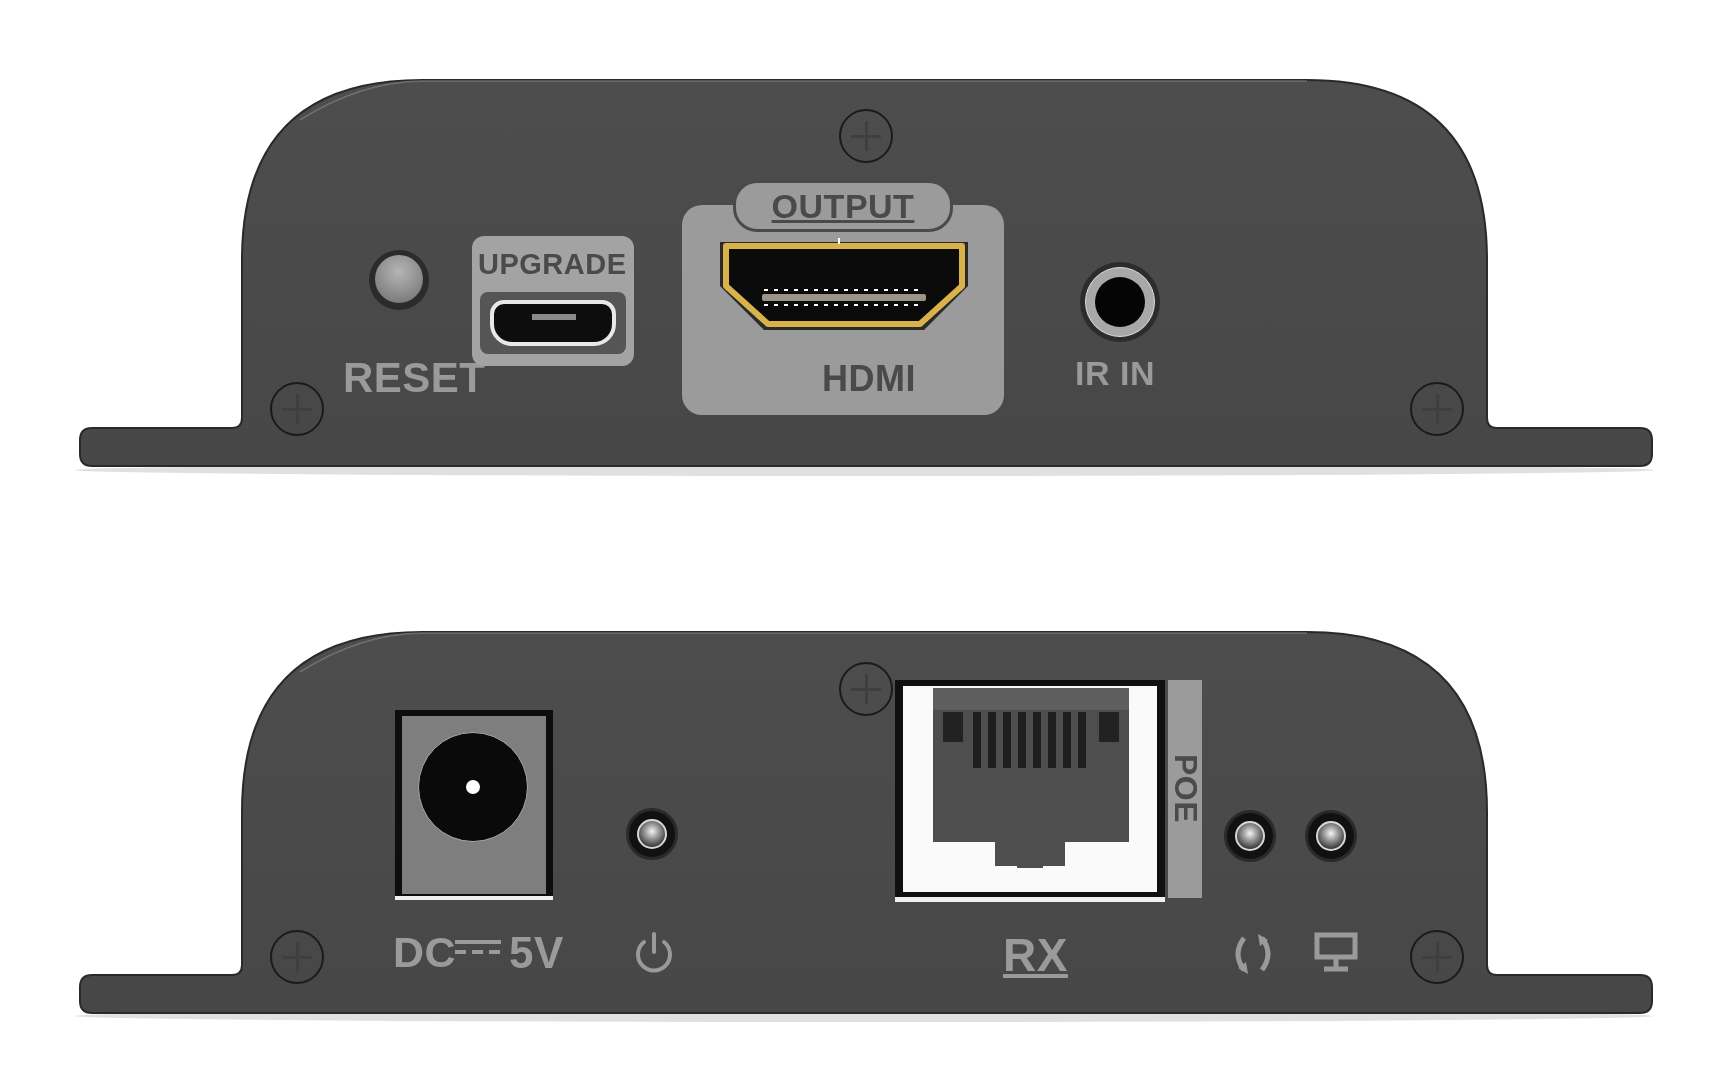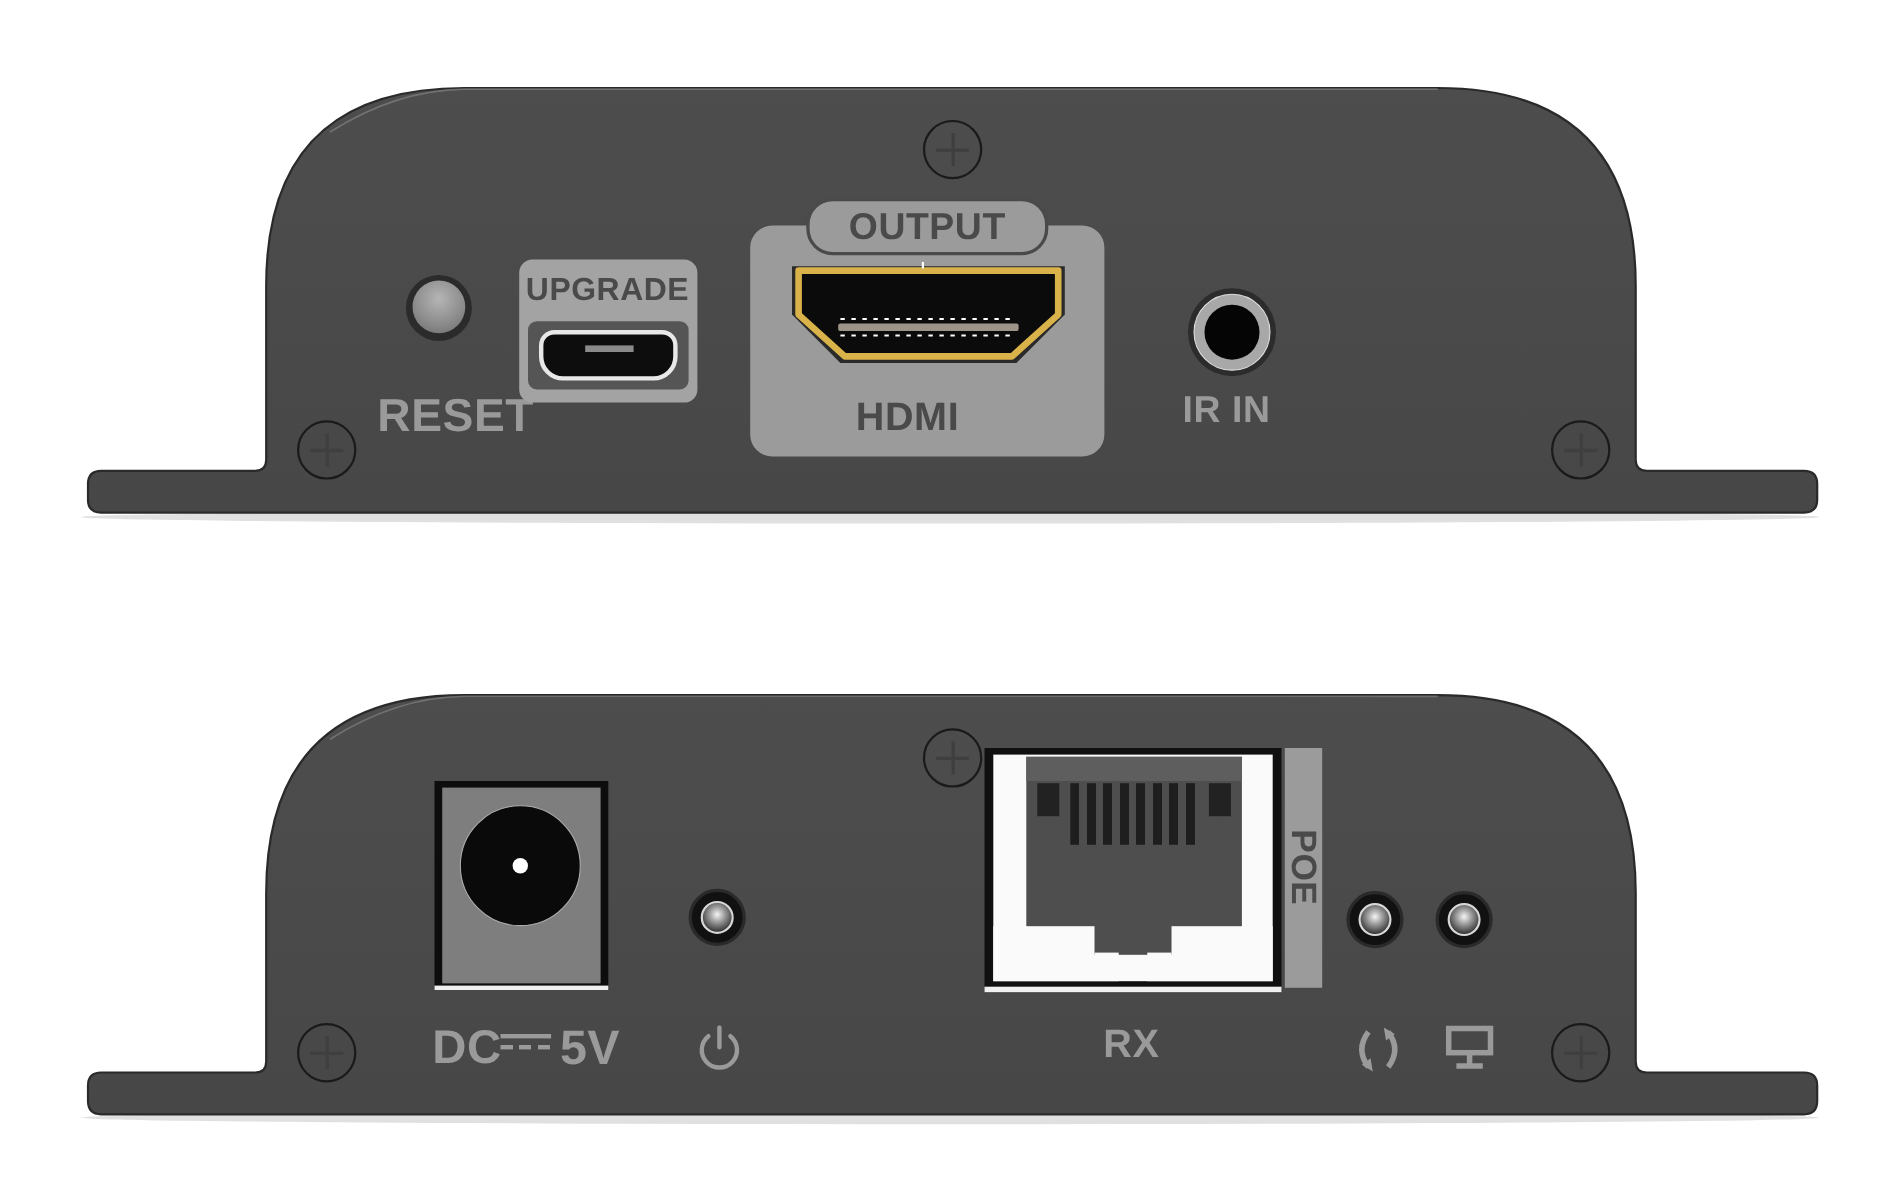--- a/index.html
+++ b/index.html
@@ -44,31 +44,31 @@
     <div class="lbl" style="left:6px;top:12px;font-size:29px;color:#4a4a4a;">UPGRADE</div>
     <div class="abs" style="left:8px;top:56px;width:146px;height:62px;background:#555;border-radius:8px;">
       <div style="position:absolute;left:10px;top:8px;width:126px;height:46px;background:#0d0d0d;border:4px solid #e8e8e8;border-radius:14px 14px 22px 22px;box-sizing:border-box;">
         <div style="position:absolute;left:38px;top:10px;width:44px;height:6px;background:#8a8a8a;"></div>
       </div>
     </div>
   </div>
 
   <div class="abs" style="left:682px;top:205px;width:322px;height:210px;background:#9b9b9b;border-radius:20px;"></div>
   <div class="abs" style="left:733px;top:180px;width:220px;height:52px;background:#9b9b9b;border-radius:24px;border:3px solid #4a4a4a;box-sizing:border-box;">
-    <div class="lbl" style="left:0;right:0;top:4px;text-align:center;font-size:34px;color:#4a4a4a;">OUTPUT</div>
+    <div class="lbl" style="left:0;right:0;top:4px;text-align:center;font-size:34px;color:#4a4a4a;text-decoration:underline;">OUTPUT</div>
   </div>
   <svg class="abs" width="260" height="110" style="left:714px;top:238px;">
     <path d="M 6 4 L 254 4 L 254 48 L 210 92 L 50 92 L 6 48 Z" fill="#2a2a2a"></path>
     <path d="M 12 8 L 248 8 L 248 48 L 206 86 L 54 86 L 12 48 Z" fill="#0b0b0b" stroke="#d9b24a" stroke-width="6" stroke-linejoin="round"></path>
     <rect x="48" y="56" width="164" height="7" rx="2" fill="#9c9488"></rect>
     <line x1="50" y1="52" x2="210" y2="52" stroke="#ffffff" stroke-width="2" stroke-dasharray="4 6"></line>
     <line x1="50" y1="67" x2="210" y2="67" stroke="#ffffff" stroke-width="2" stroke-dasharray="4 6"></line>
     <line x1="125" y1="0" x2="125" y2="6" stroke="#ffffff" stroke-width="2"></line>
   </svg>
-  <div class="lbl" style="left:682px;width:286px;top:358px;text-align:center;font-size:36px;color:#4a4a4a;">HDMI</div>
+  <div class="lbl" style="left:682px;width:286px;top:358px;text-align:center;font-size:36px;color:#4a4a4a;padding-left:44px;">HDMI</div>
 
   <div class="abs" style="left:1080px;top:262px;width:80px;height:80px;border-radius:50%;background:#2c2c2c;">
     <div style="position:absolute;left:5px;top:5px;width:70px;height:70px;border-radius:50%;background:#a8a8a8;border:1px solid #ddd;box-sizing:border-box;">
       <div style="position:absolute;left:9px;top:9px;width:50px;height:50px;border-radius:50%;background:#050505;"></div>
     </div>
   </div>
   <div class="lbl" style="left:1075px;top:354px;font-size:34px;">IR IN</div>
 </div>
 
 <div class="panel" style="top:540px;height:551px;">
@@ -118,21 +118,21 @@
       </div>
       <div style="position:absolute;left:0;top:156px;width:92px;height:50px;background:#fafafa;"></div>
       <div style="position:absolute;left:162px;top:156px;width:92px;height:50px;background:#fafafa;"></div>
       <div style="position:absolute;left:92px;top:180px;width:22px;height:26px;background:#fafafa;"></div>
       <div style="position:absolute;left:140px;top:180px;width:22px;height:26px;background:#fafafa;"></div>
     </div>
   </div>
   <div class="abs" style="left:1168px;top:140px;width:34px;height:218px;background:#9b9b9b;">
     <div class="lbl" style="left:-20px;top:90px;font-size:32px;color:#4a4a4a;transform:rotate(90deg);transform-origin:center;width:74px;text-align:center;">POE</div>
   </div>
-  <div class="lbl" style="left:1003px;top:388px;font-size:36px;">RX</div>
+  <div class="lbl" style="left:1003px;top:388px;font-size:46px;text-decoration:underline;">RX</div>
 
   <div class="led" style="left:1224px;top:270px;"></div>
   <div class="led" style="left:1305px;top:270px;"></div>
 
   <svg class="abs" width="46" height="48" style="left:1230px;top:390px;">
     <path d="M 14 8 Q 2 24 14 40" fill="none" stroke="#9a9a9a" stroke-width="5"></path>
     <path d="M 8 38 L 18 44 L 16 32 Z" fill="#9a9a9a"></path>
     <path d="M 32 8 Q 44 24 32 40" fill="none" stroke="#9a9a9a" stroke-width="5"></path>
     <path d="M 38 10 L 28 4 L 30 16 Z" fill="#9a9a9a"></path>
   </svg>

